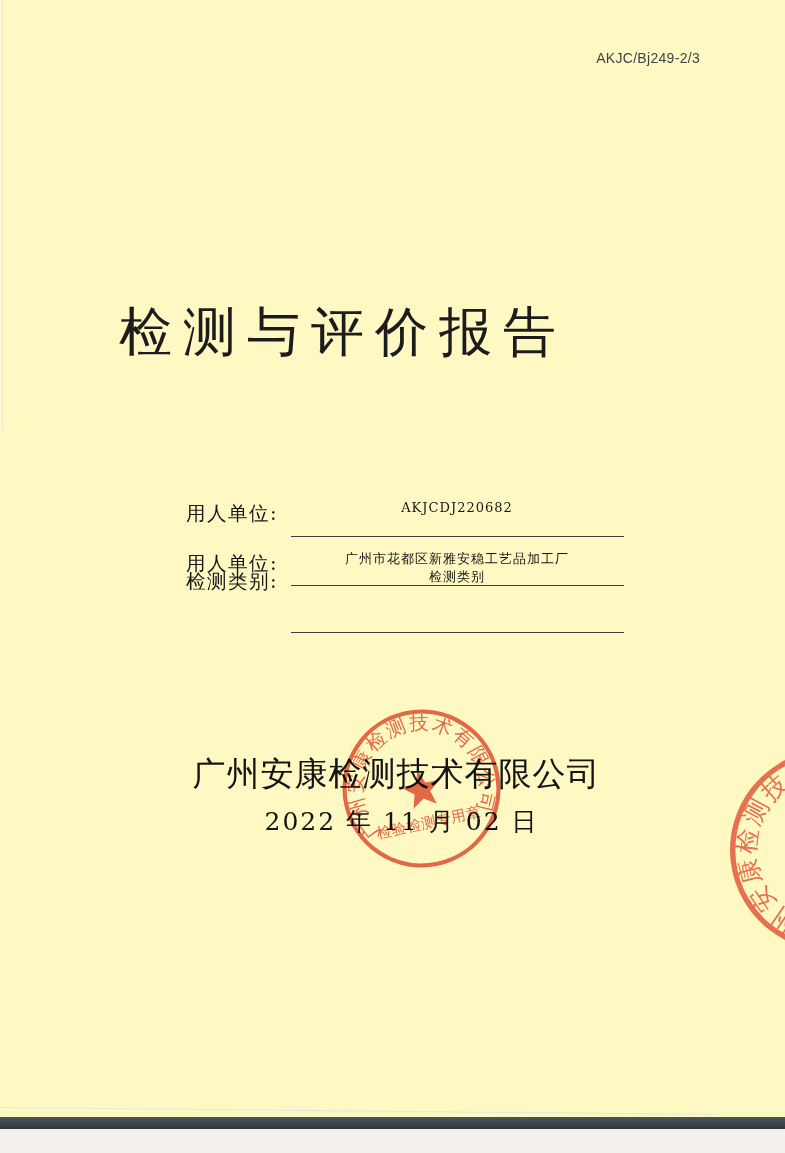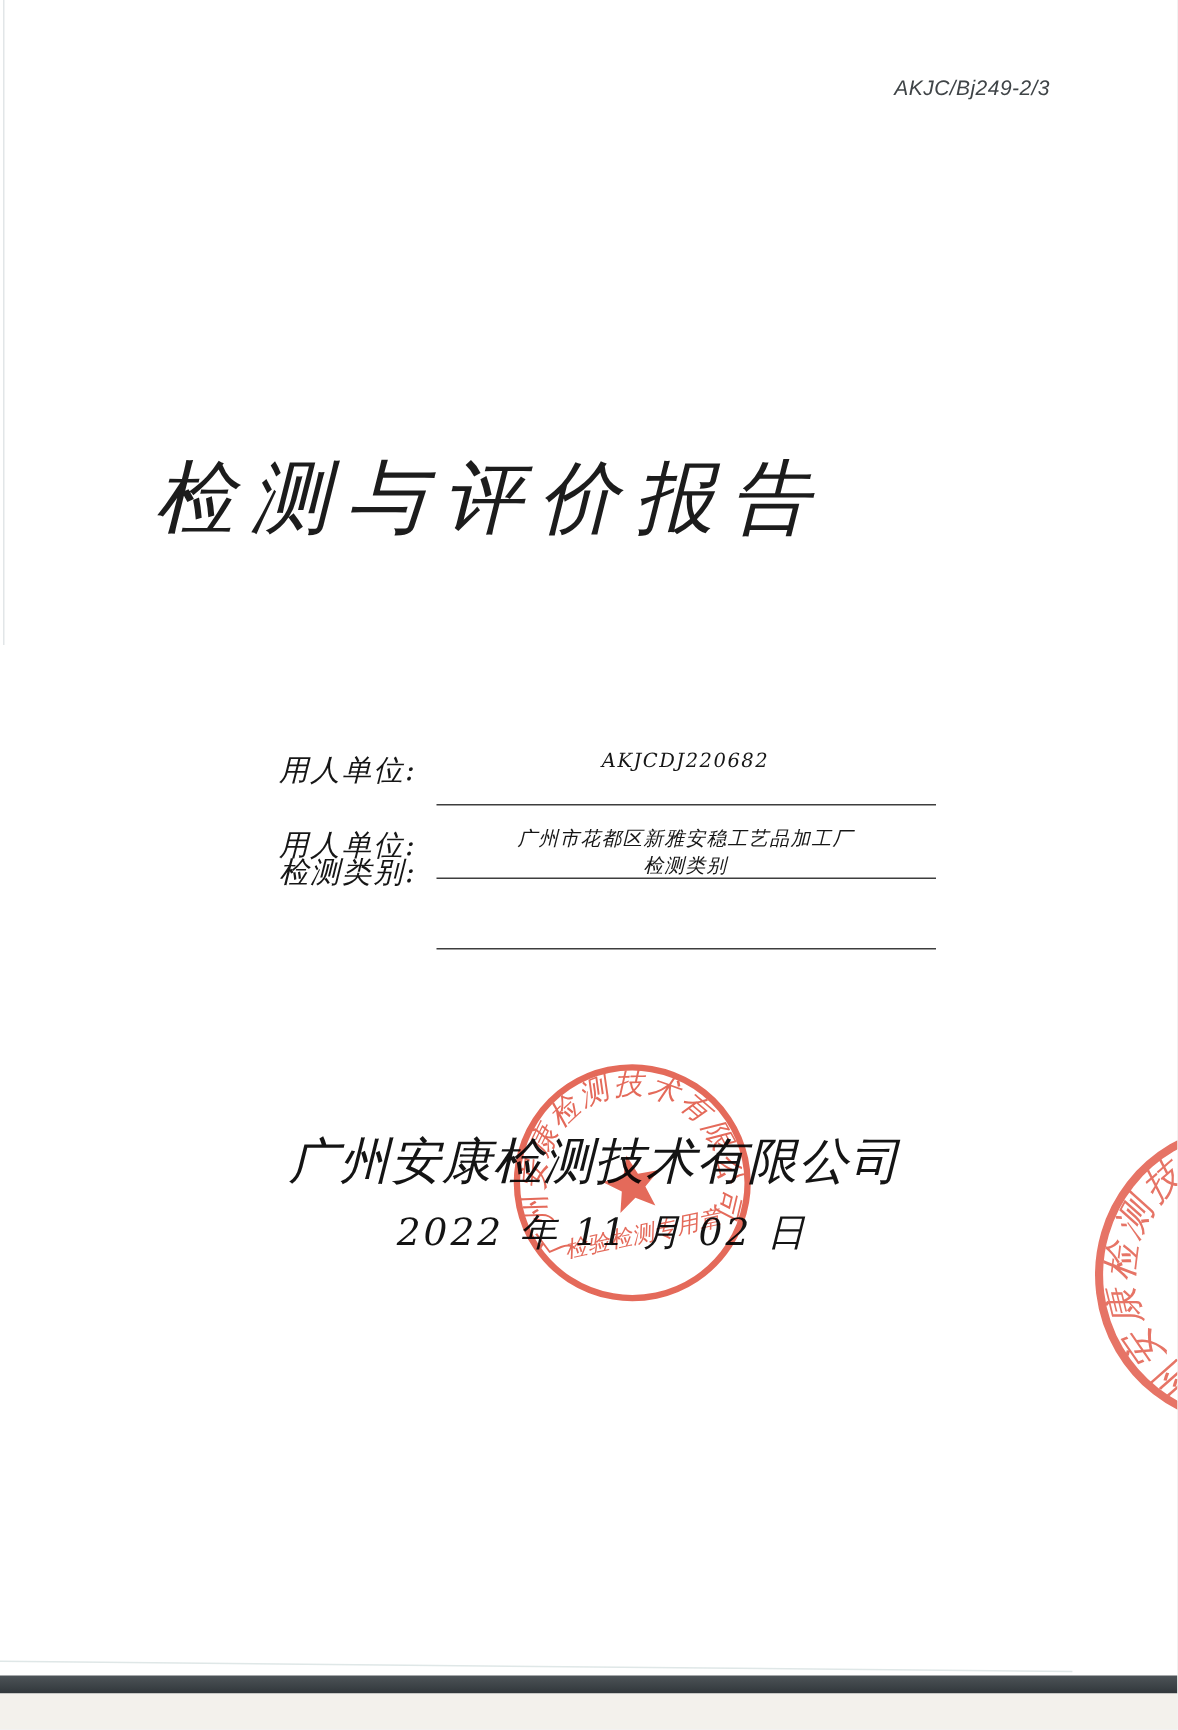--- a/index.html
+++ b/index.html
@@ -1,40 +1,39 @@
 <!DOCTYPE html>
 <html style="--seal: #e0513f;"><head>
 <meta charset="utf-8">
 <style>
   html,body{margin:0;padding:0;background:#e9e9e9;}
   .stage{
     position:relative;
     width:785px;height:1153px;
-    background:#ffffff;
+    background:#fef9c3;
     overflow:hidden;
     font-family:"DejaVu Serif","Liberation Serif",serif;
     color:#222;
-    font-style:italic;
   }
   
   .left-edge{position:absolute;left:2px;top:0;width:1px;height:430px;background:#e2e6e8;}
 
   .doc-code{
     position:absolute;top:50px;right:85px;
     font-family:"Liberation Sans","DejaVu Sans",sans-serif;
     font-size:14px;color:#3f4447;letter-spacing:0.3px;
   }
   .task-line{
     position:absolute;top:96px;right:92px;
     font-size:19px;color:#1d1d1d;letter-spacing:1px;
   }
   .task-line .task-value{font-size:20px;letter-spacing:0.5px;margin-left:6px;}
 
   .report-title{
-    position:absolute;top:297px;left:0;width:643px;
+    position:absolute;top:297px;left:16px;width:643px;
     text-align:center;
     font-size:53px;letter-spacing:11px;
     color:#1c1c1c;font-weight:500;
     text-indent:11px; 
   }
 
   .fields{position:absolute;left:0;top:0;width:785px;}
   .field-label{
     position:absolute;left:186px;
     font-size:19.5px;letter-spacing:1.5px;color:#161616;

